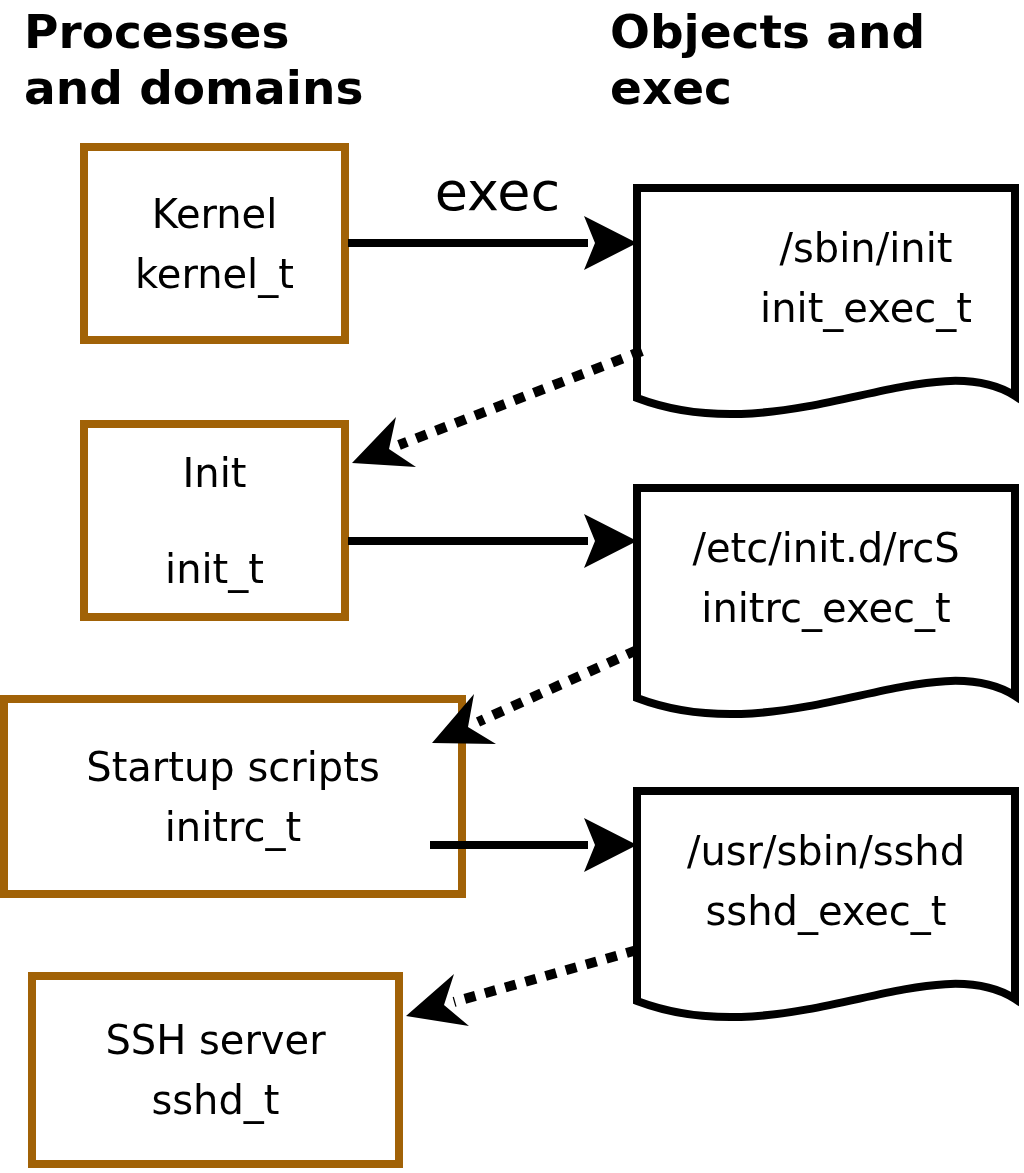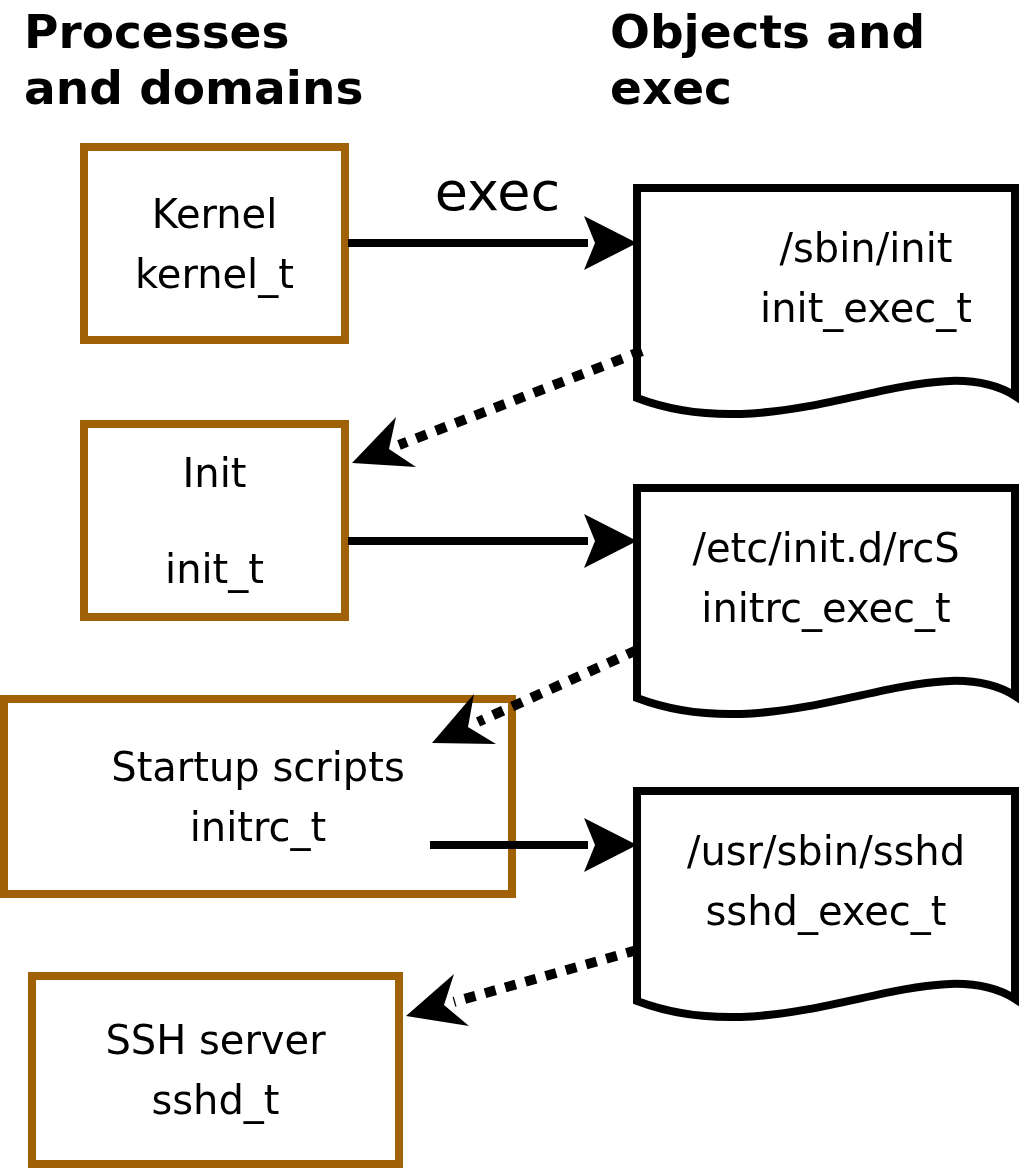--- a/index.html
+++ b/index.html
@@ -36,21 +36,21 @@
     display: flex;
     flex-direction: column;
     justify-content: center;
     align-items: center;
     text-align: center;
     font-size: 40px;
     line-height: 60px;
   }
   .pbox.p0 { left: 80px;  top: 143px; width: 269px; height: 201px; }
   .pbox.p1 { left: 80px;  top: 420px; width: 269px; height: 201px; gap: 36px; }
-  .pbox.p2 { left: 0px;   top: 695px; width: 516px; height: 203px; }
+  .pbox.p2 { left: 0px;   top: 695px; width: 466px; height: 203px; }
   .pbox.p3 { left: 28px;  top: 972px; width: 375px; height: 196px; }
 
   .docshape {
     position: absolute;
     width: 386px;
     height: 258px;
   }
   .docshape.d0 { left: 633px; top: 184px; }
   .docshape.d1 { left: 633px; top: 484px; }
   .docshape.d2 { left: 633px; top: 787px; }

